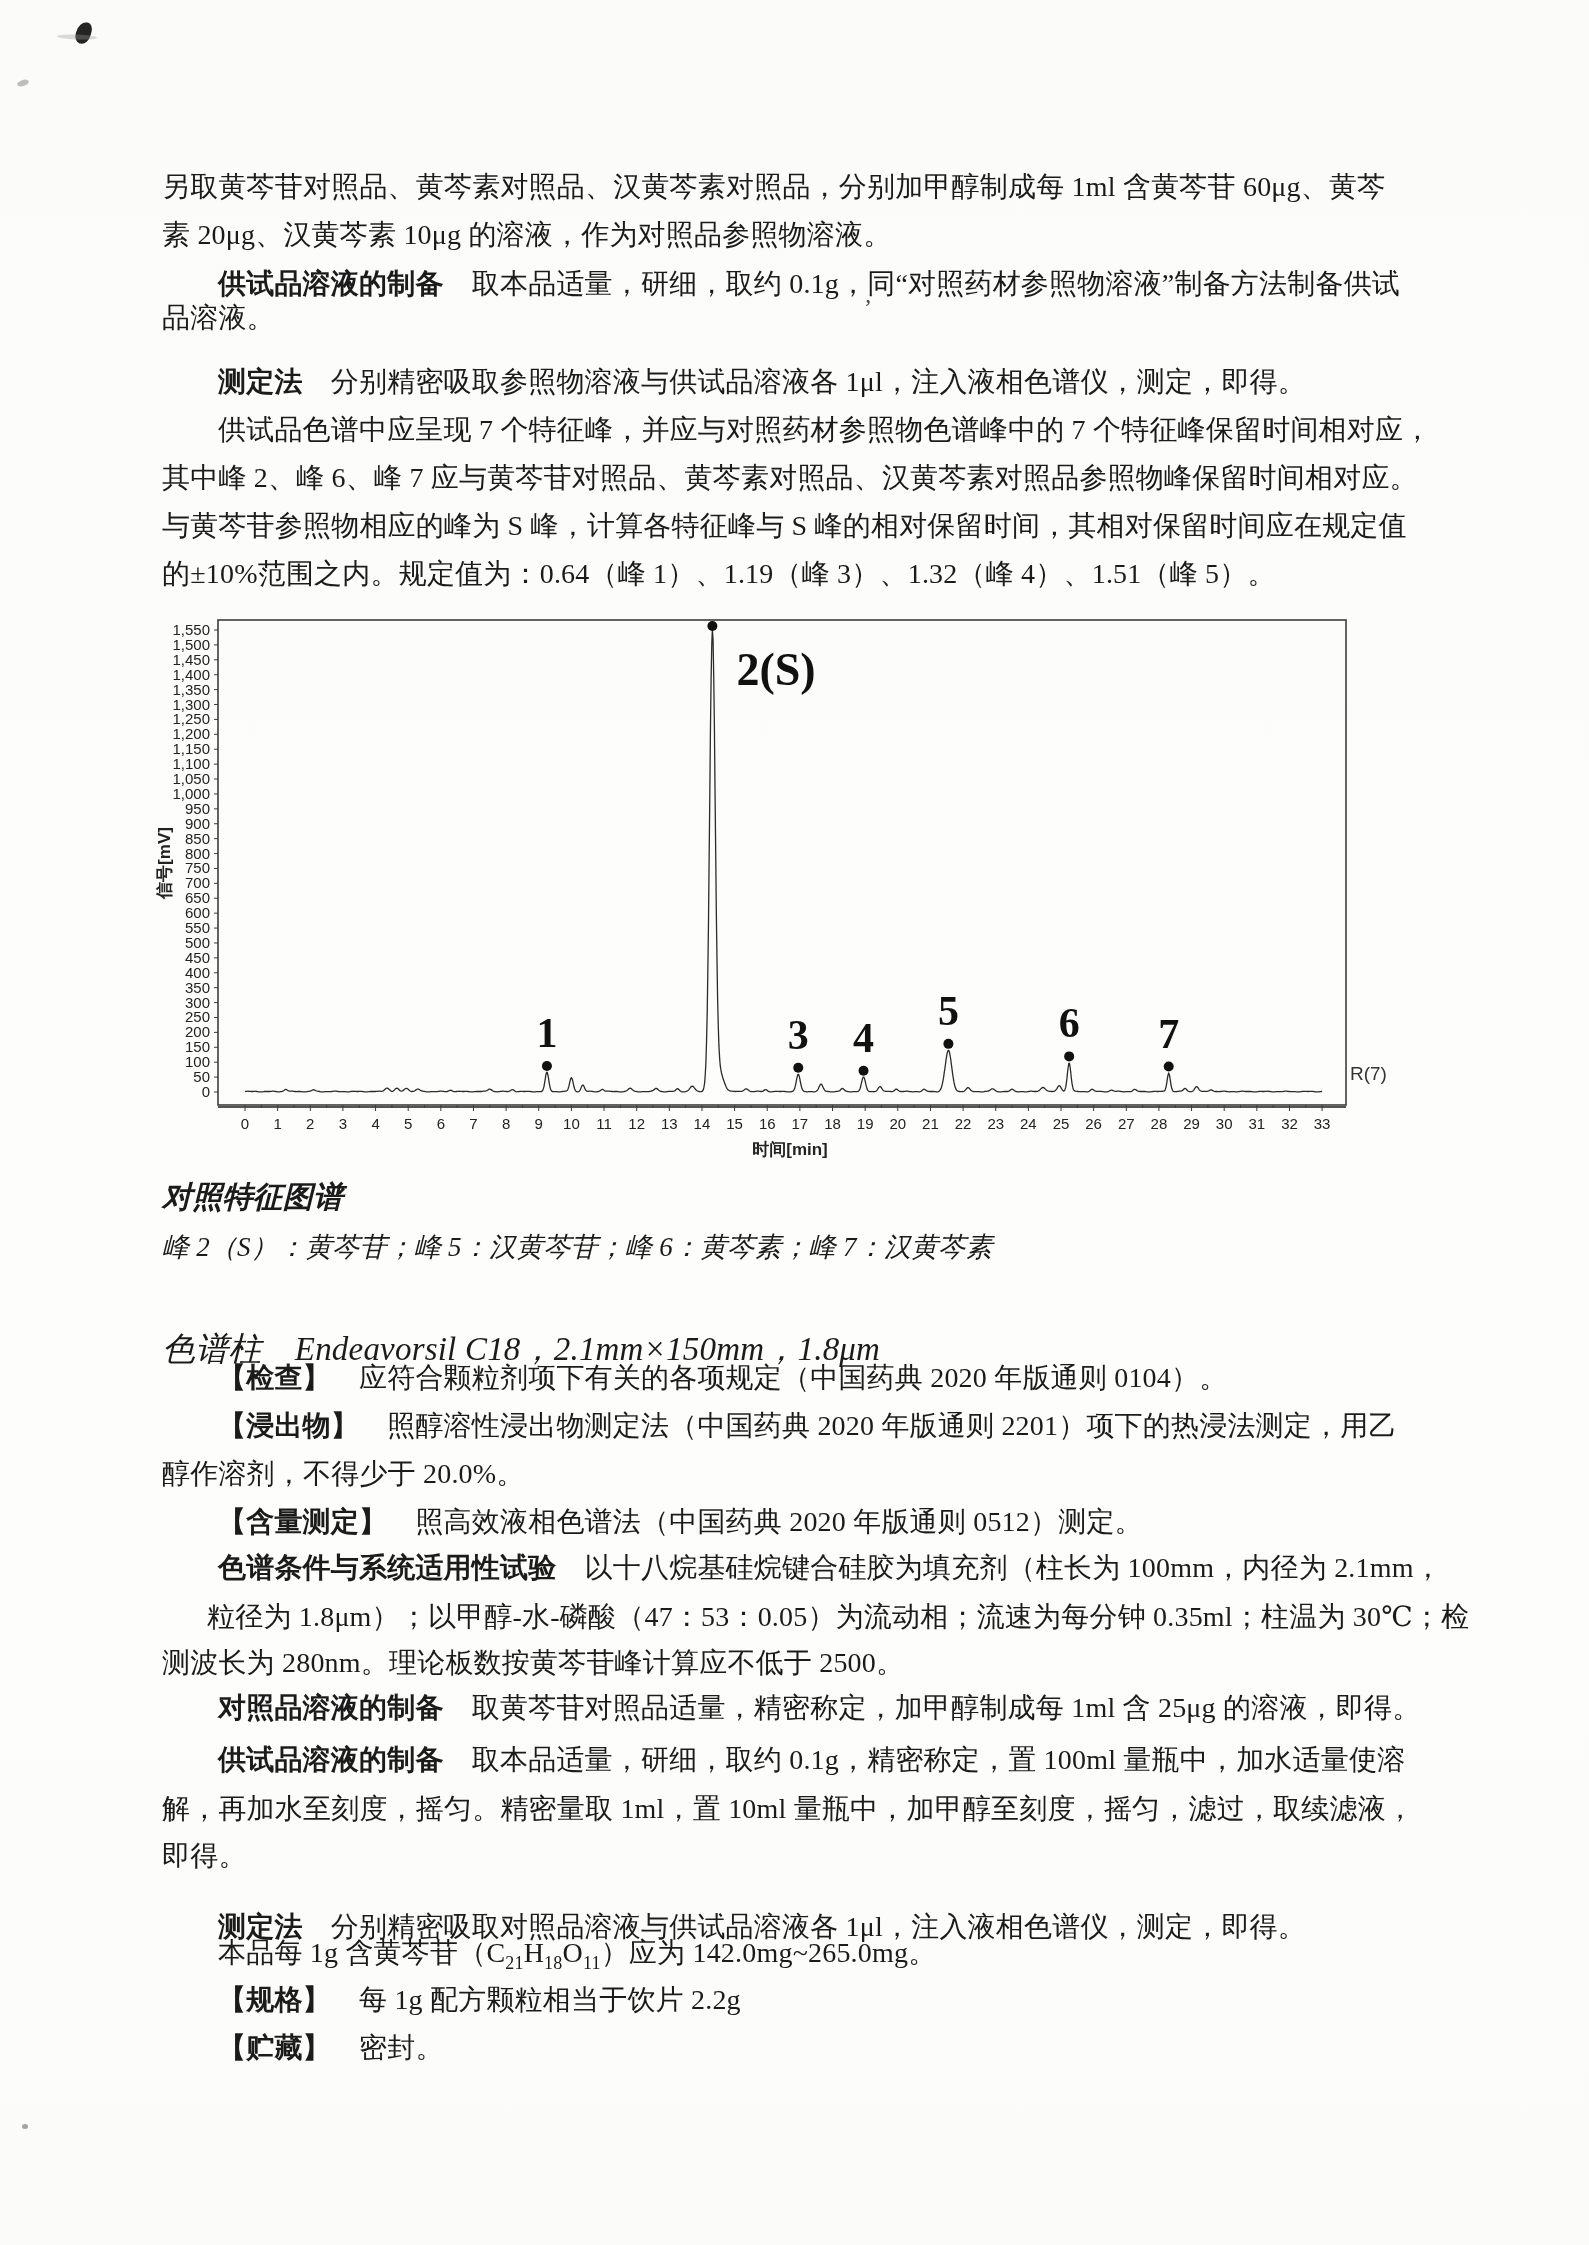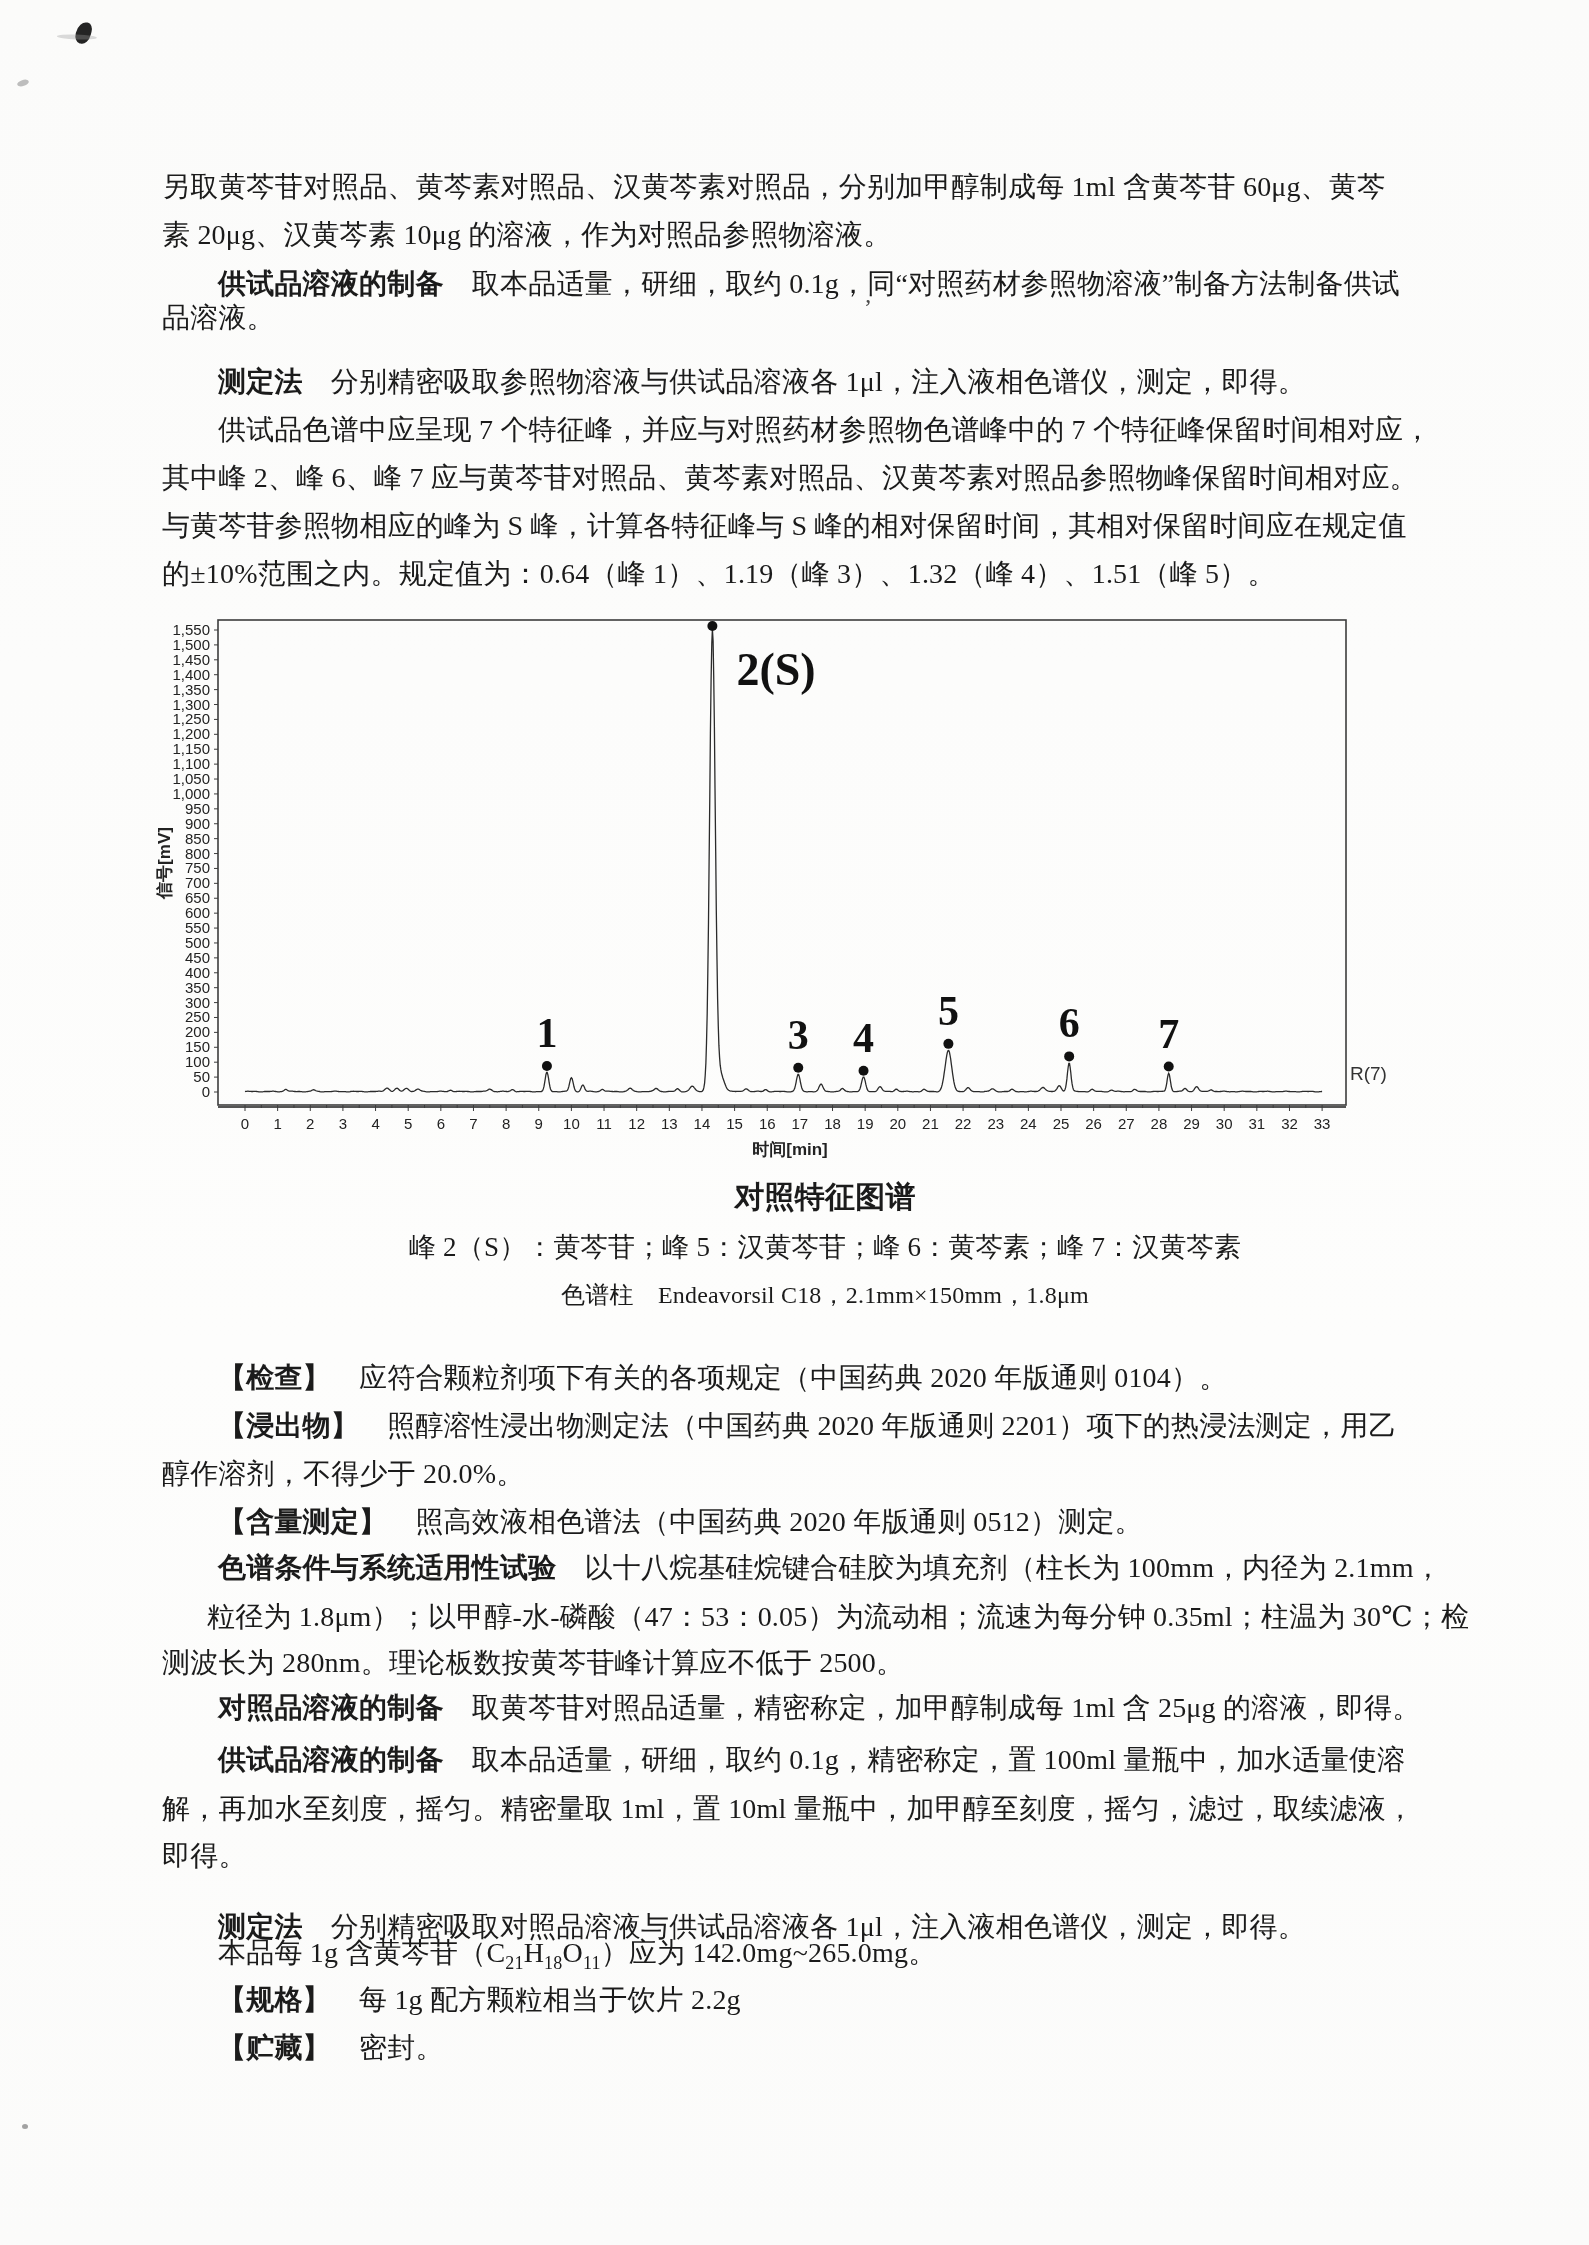--- a/index.html
+++ b/index.html
@@ -13,21 +13,21 @@
   #page-sheet{position:absolute;inset:0;background:
     linear-gradient(180deg,#fbfbfa 0%,#fdfdfc 60%,#fbfbfa 100%);}
   .tline{
     position:absolute;left:162px;width:1326px;
     font-size:28px;line-height:44px;letter-spacing:.2px;
     white-space:nowrap;
   }
   .tline .b{font-weight:700;font-family:"Liberation Sans","DejaVu Sans",sans-serif;}
   .tline sub{font-size:18px;line-height:0;}
   .tline.ind{padding-left:56px;}
-  .tline.center{text-align:center;padding-left:0;}
+  .tline.center{padding-left:0;font-style:italic;}
   #chart-wrap{position:absolute;left:140px;top:600px;width:1300px;height:580px;}
   .artifact{position:absolute;}
   #artifact-blob{left:76px;top:22px;width:15px;height:22px;background:#242424;
     border-radius:62% 38% 55% 45%;transform:rotate(14deg);}
   #artifact-blob:after{content:"";position:absolute;left:-18px;top:14px;width:40px;height:5px;
     background:#9a9a9a;opacity:.35;border-radius:50%;transform:rotate(-12deg);}
   #artifact-dash{left:17px;top:80px;width:12px;height:6px;background:#8a8a8a;
     opacity:.55;border-radius:50%;transform:rotate(-18deg);}
   #artifact-comma{left:864px;top:294px;font-size:24px;color:#4a4a4a;font-family:"Liberation Serif",serif;}
   #artifact-dot{left:22px;top:2124px;width:6px;height:5px;background:#7c7c7c;border-radius:50%;opacity:.7;}
@@ -47,21 +47,21 @@
     <div class="tline" style="top: 213px;"><span>素 20μg、汉黄芩素 10μg 的溶液，作为对照品参照物溶液。</span></div>
     <div class="tline ind" style="top: 262px;"><span class="b">供试品溶液的制备</span><span>　取本品适量，研细，取约 0.1g，同“对照药材参照物溶液”制备方法制备供试</span></div>
     <div class="tline" style="top: 296px;"><span>品溶液。</span></div>
     <div class="tline ind" style="top: 360px;"><span class="b">测定法</span><span>　分别精密吸取参照物溶液与供试品溶液各 1μl，注入液相色谱仪，测定，即得。</span></div>
     <div class="tline ind" style="top: 408px;"><span>供试品色谱中应呈现 7 个特征峰，并应与对照药材参照物色谱峰中的 7 个特征峰保留时间相对应，</span></div>
     <div class="tline" style="top: 456px;"><span>其中峰 2、峰 6、峰 7 应与黄芩苷对照品、黄芩素对照品、汉黄芩素对照品参照物峰保留时间相对应。</span></div>
     <div class="tline" style="top: 504px;"><span>与黄芩苷参照物相应的峰为 S 峰，计算各特征峰与 S 峰的相对保留时间，其相对保留时间应在规定值</span></div>
     <div class="tline" style="top: 552px;"><span>的±10%范围之内。规定值为：0.64（峰 1）、1.19（峰 3）、1.32（峰 4）、1.51（峰 5）。</span></div>
     <div class="tline center" style="top: 1175px; font-size: 30px;"><span class="b">对照特征图谱</span></div>
     <div class="tline center" style="top: 1225px; font-size: 27px;"><span>峰 2（S）：黄芩苷；峰 5：汉黄芩苷；峰 6：黄芩素；峰 7：汉黄芩素</span></div>
-    <div class="tline center" style="top: 1273px; font-size: 24px;"><span>色谱柱　Endeavorsil C18，2.1mm×150mm，1.8μm</span></div>
+    <div class="tline center" style="top: 1327px; font-size: 33px;"><span>色谱柱　Endeavorsil C18，2.1mm×150mm，1.8μm</span></div>
     <div class="tline ind" style="top: 1356px;"><span class="b">【检查】</span><span>　应符合颗粒剂项下有关的各项规定（中国药典 2020 年版通则 0104）。</span></div>
     <div class="tline ind" style="top: 1404px;"><span class="b">【浸出物】</span><span>　照醇溶性浸出物测定法（中国药典 2020 年版通则 2201）项下的热浸法测定，用乙</span></div>
     <div class="tline" style="top: 1452px; font-family: Liberation Serif, serif;"><span>醇作溶剂，不得少于 20.0%。</span></div>
     <div class="tline ind" style="top: 1500px;"><span class="b">【含量测定】</span><span>　照高效液相色谱法（中国药典 2020 年版通则 0512）测定。</span></div>
     <div class="tline ind" style="top: 1546px;"><span class="b">色谱条件与系统适用性试验</span><span>　以十八烷基硅烷键合硅胶为填充剂（柱长为 100mm，内径为 2.1mm，</span></div>
     <div class="tline" style="top: 1595px; margin-left: 45px;"><span>粒径为 1.8μm）；以甲醇-水-磷酸（47：53：0.05）为流动相；流速为每分钟 0.35ml；柱温为 30℃；检</span></div>
     <div class="tline" style="top: 1641px;"><span>测波长为 280nm。理论板数按黄芩苷峰计算应不低于 2500。</span></div>
     <div class="tline ind" style="top: 1686px;"><span class="b">对照品溶液的制备</span><span>　取黄芩苷对照品适量，精密称定，加甲醇制成每 1ml 含 25μg 的溶液，即得。</span></div>
     <div class="tline ind" style="top: 1738px;"><span class="b">供试品溶液的制备</span><span>　取本品适量，研细，取约 0.1g，精密称定，置 100ml 量瓶中，加水适量使溶</span></div>
     <div class="tline" style="top: 1787px;"><span>解，再加水至刻度，摇匀。精密量取 1ml，置 10ml 量瓶中，加甲醇至刻度，摇匀，滤过，取续滤液，</span></div>

